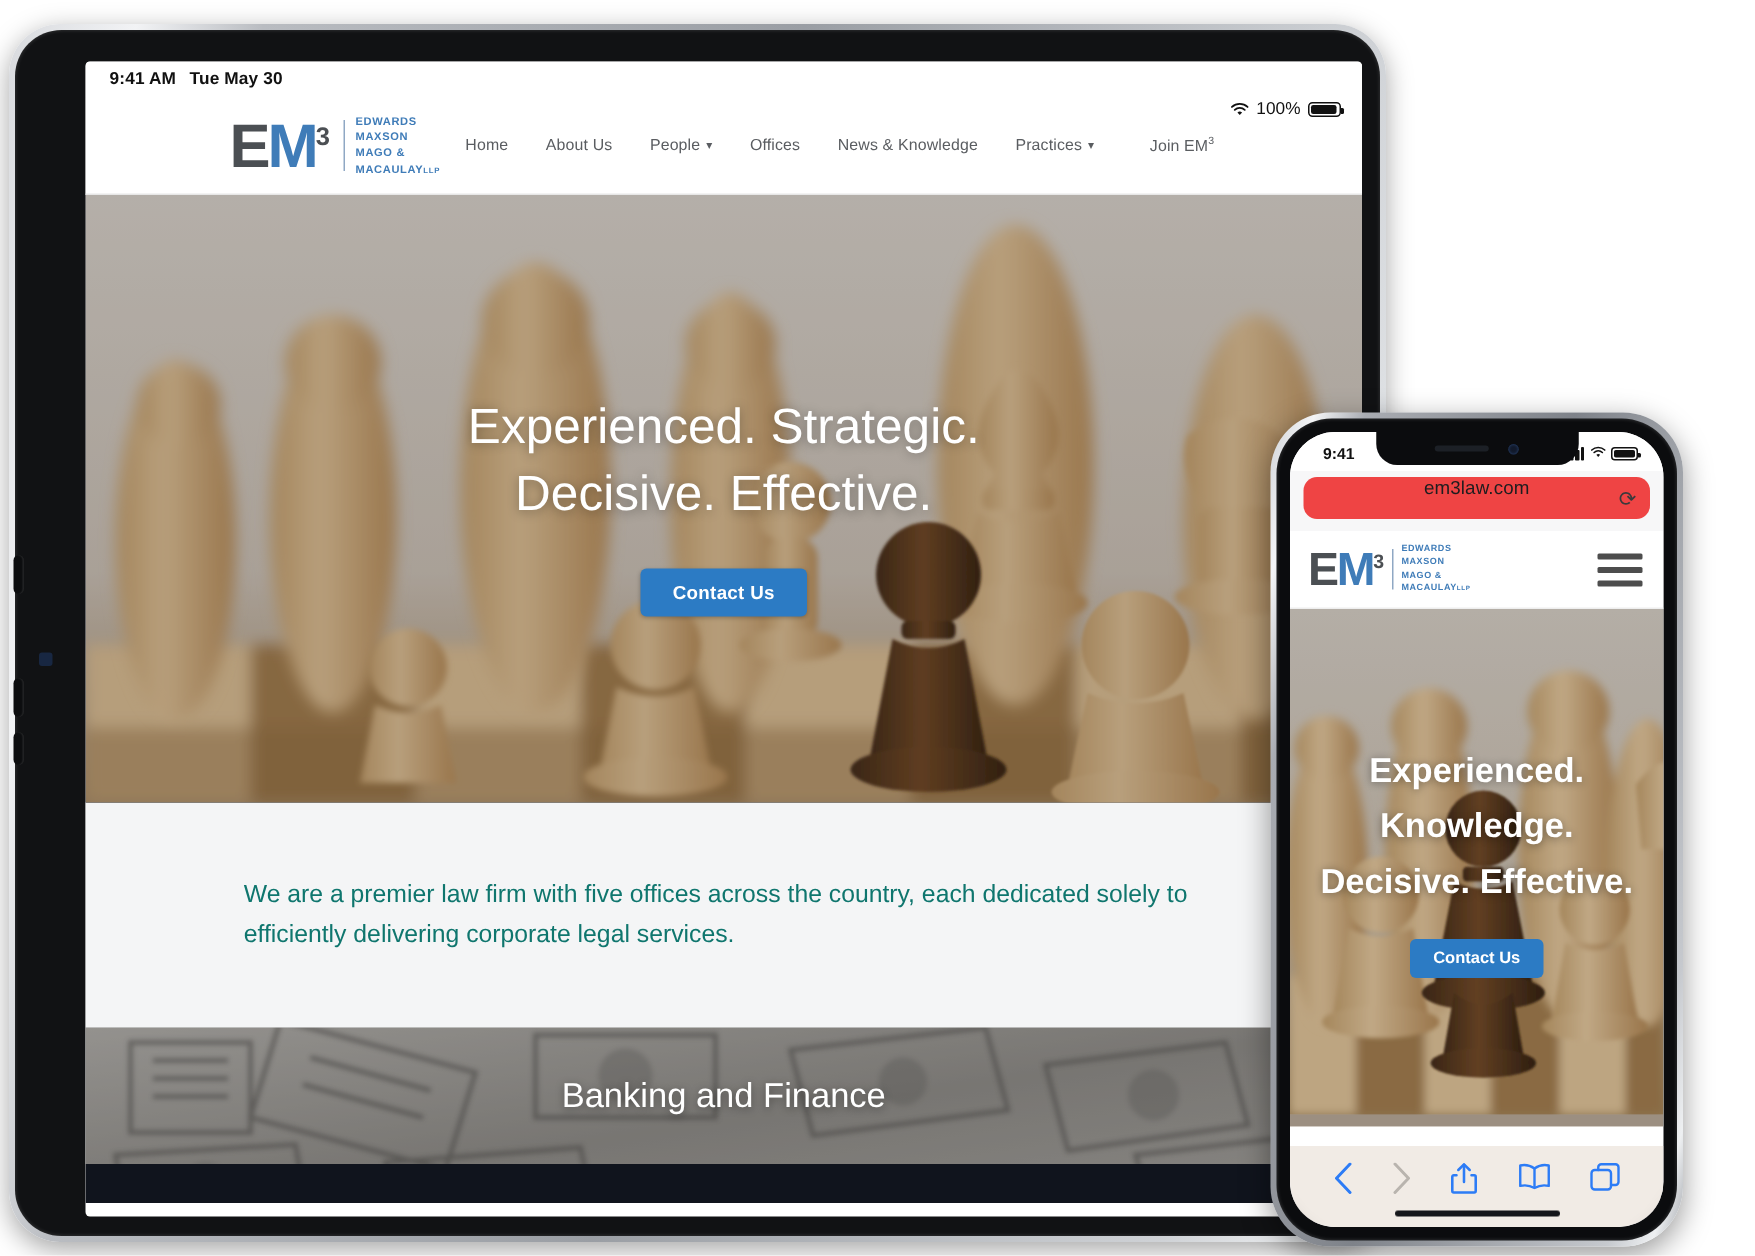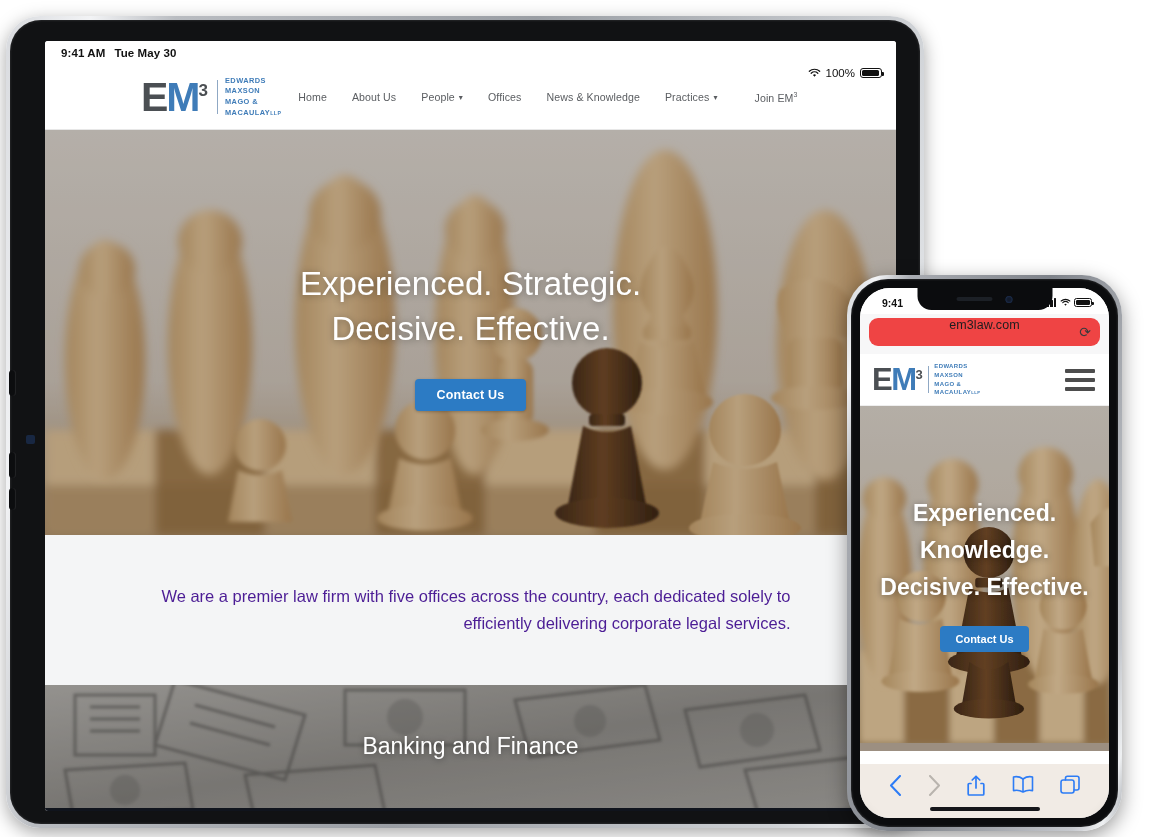--- a/index.html
+++ b/index.html
@@ -27,21 +27,21 @@
   
   .ipad-btn{ position:absolute; left:-1px; background:#0c0d0f; border-radius:5px; width:7px;
              box-shadow:inset -1px 0 1px rgba(255,255,255,.10); }
   .btn-a{ top:350px; height:26px; }
   .btn-b{ top:432px; height:26px; }
   .btn-c{ top:468px; height:22px; }
   .ipad-port{ position:absolute; left:16px; top:415px; width:9px; height:9px;
               background:#1a2b4a; border-radius:2px; opacity:.85;}
 
   .ipad-screen{
-    position:absolute; left:35px; top:21px; width:851px; height:770px;
+    position:absolute; left:47px; top:21px; width:851px; height:770px;
     background:#fff; overflow:hidden;
     border-radius:3px;
   }
 
   
   .ipad-status{
     height:24px; background:#fff; display:flex; align-items:center;
     justify-content:space-between; padding:0 14px 0 16px;
     font-size:11.5px; color:#111; font-weight:600;
   }
@@ -91,24 +91,24 @@
     margin-top:28px; background:#2c7bc4; color:#fff; border:none;
     font-size:12.5px; font-weight:700; padding:9px 22px; border-radius:4px;
     letter-spacing:.2px; cursor:pointer; font-family:"Liberation Sans", sans-serif;
     box-shadow:0 1px 3px rgba(0,0,0,.25);
   }
 
   
   .intro{
     height:150px; background:#f4f5f6; display:flex; align-items:center; justify-content:center;
   }
-  .intro p{ width:640px; text-align:right; font-size:16.5px; color:#4c1d95; line-height:1.62; }
-
-  
-  .practice{ height:123px; position:relative; overflow:hidden; background:#9a9a98; }
+  .intro p{ width:640px; text-align:left; font-size:16.5px; color:#0f766e; line-height:1.62; }
+
+  
+  .practice{ height:91px; position:relative; overflow:hidden; background:#9a9a98; }
   .practice-img{ position:absolute; inset:0; }
   .practice-ov{ position:absolute; inset:0; background:rgba(70,70,68,.30); }
   .practice h2{ position:absolute; inset:0; display:flex; align-items:center; justify-content:center;
                 color:#fff; font-size:23px; font-weight:400; text-shadow:0 1px 6px rgba(0,0,0,.4); }
 
   
   .ipad-footer{ height:26px; background:#10141d; position:relative; }
 
   
   .iphone-outer{

